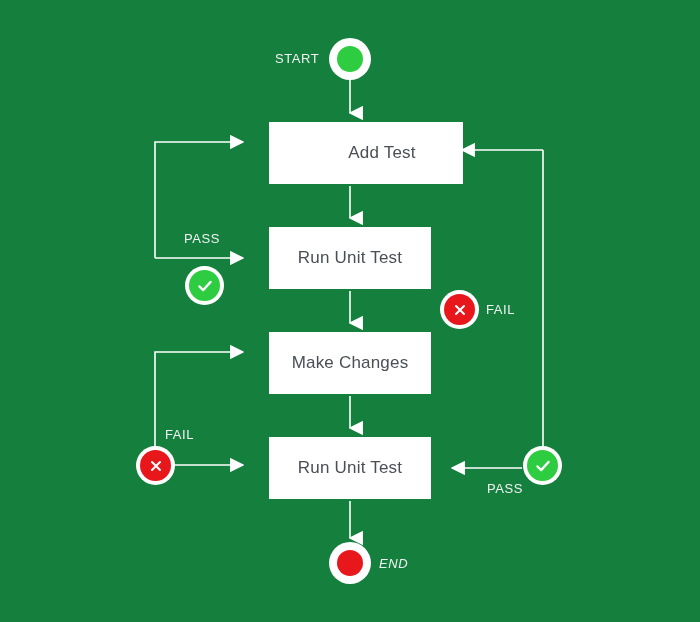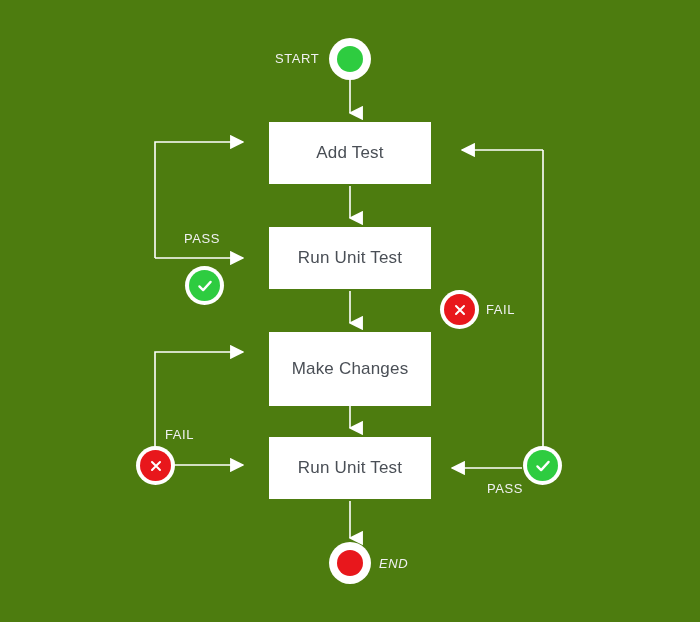--- a/index.html
+++ b/index.html
@@ -9,21 +9,21 @@
   body {
     width: 700px;
     height: 622px;
     overflow: hidden;
     font-family: "Liberation Sans", sans-serif;
   }
   #canvas {
     position: relative;
     width: 700px;
     height: 622px;
-    background: #4d7c0f;
+    background: #15803d;
   }
   #flow-svg {
     position: absolute;
     left: 0;
     top: 0;
     width: 700px;
     height: 622px;
   }
   .node-box {
     position: absolute;
@@ -120,29 +120,29 @@
 
       <path d="M 522 468 L 452 468" marker-end="url(#arrow-left)"></path>
     </g>
   </svg>
 
   <div class="terminal" style="left:329px; top:38px; width:42px; height:42px;">
     <div class="core" style="width:26px; height:26px; background:#2ecc40;"></div>
   </div>
   <div class="edge-label" style="left:275px; top:51px;">START</div>
 
-  <div class="node-box" style="left:269px; top:122px; width:162px; height:62px;">
+  <div class="node-box" style="left:269px; top:122px; width:162px; height:62px;padding-left:32px;">
     <span>Add Test</span>
   </div>
 
   <div class="node-box" style="left:269px; top:227px; width:162px; height:62px;">
     <span>Run Unit Test</span>
   </div>
 
-  <div class="node-box" style="left:269px; top:332px; width:162px; height:74px;">
+  <div class="node-box" style="left:269px; top:332px; width:162px; height:62px;">
     <span>Make Changes</span>
   </div>
 
   <div class="node-box" style="left:269px; top:437px; width:162px; height:62px;">
     <span>Run Unit Test</span>
   </div>
 
   <div class="edge-label" style="left:184px; top:231px;">PASS</div>
   <div class="marker-icon" style="left:185px; top:266px; width:39px; height:39px;">
     <div class="disc" style="width:31px; height:31px; background:#2ecc40;">

